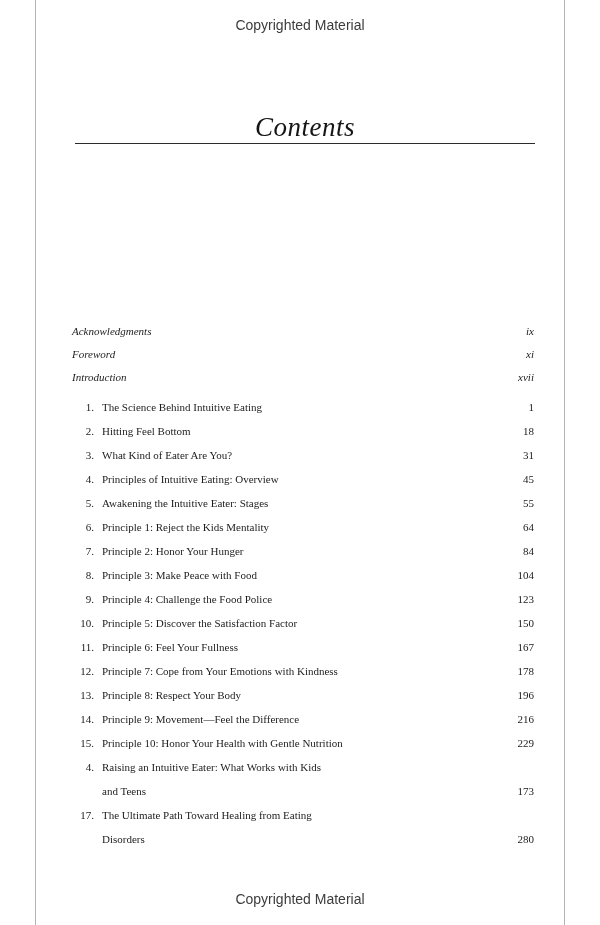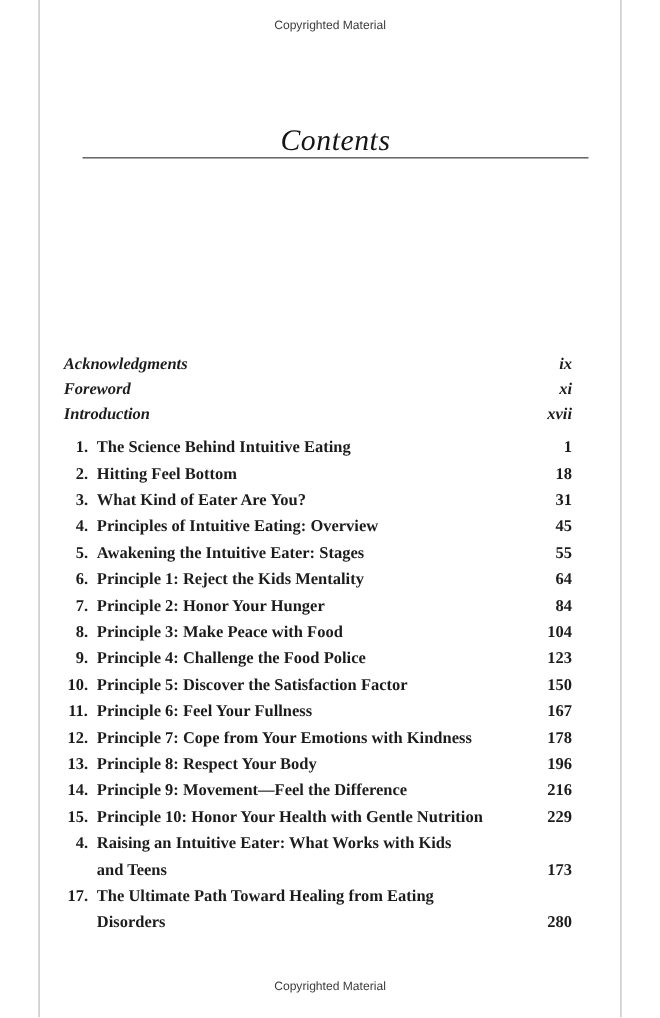--- a/index.html
+++ b/index.html
@@ -14,38 +14,37 @@
   .edge-line {
     position: absolute; top: 0; bottom: 0; width: 1px;
     background: #b5b5b5;
   }
   .edge-left  { left: 35px; }
   .edge-right { right: 35px; }
   .copyright {
     position: absolute; left: 0; width: 100%;
     text-align: center;
     font-family: "Liberation Sans", sans-serif;
-    font-size: 11px; color: #3c3c3c;
+    font-size: 14px; color: #3c3c3c;
   }
   .copyright.top    { top: 17px; }
   .copyright.bottom { top: 891px; }
   .page-title {
     position: absolute; top: 112px; left: 75px; width: 460px;
     text-align: center;
     font-style: italic; font-size: 27px; letter-spacing: 0.5px;
     color: #151515;
   }
   .title-rule {
     position: absolute; top: 143px; left: 75px; width: 460px; height: 1px;
     background: #2b2b2b;
   }
   .toc {
-    position: absolute; left: 58px; top: 320px; width: 462px;
-    font-size: 15px;
-    font-weight: bold;
+    position: absolute; left: 72px; top: 320px; width: 462px;
+    font-size: 11px;
   }
   .fm-row { display: flex; font-style: italic; line-height: 23px; }
   .fm-label { flex: 1 1 auto; }
   .fm-page  { flex: 0 0 auto; text-align: left; }
   .ch-list { margin-top: 6px; }
   .ch-row { display: flex; line-height: 24px; }
   .ch-num   { flex: 0 0 22px; width: 22px; text-align: right; }
   .ch-title { flex: 1 1 auto; padding-left: 8px; white-space: pre-line; }
   .ch-page  { flex: 0 0 auto; min-width: 34px; text-align: right; align-self: flex-end; }
 </style>

